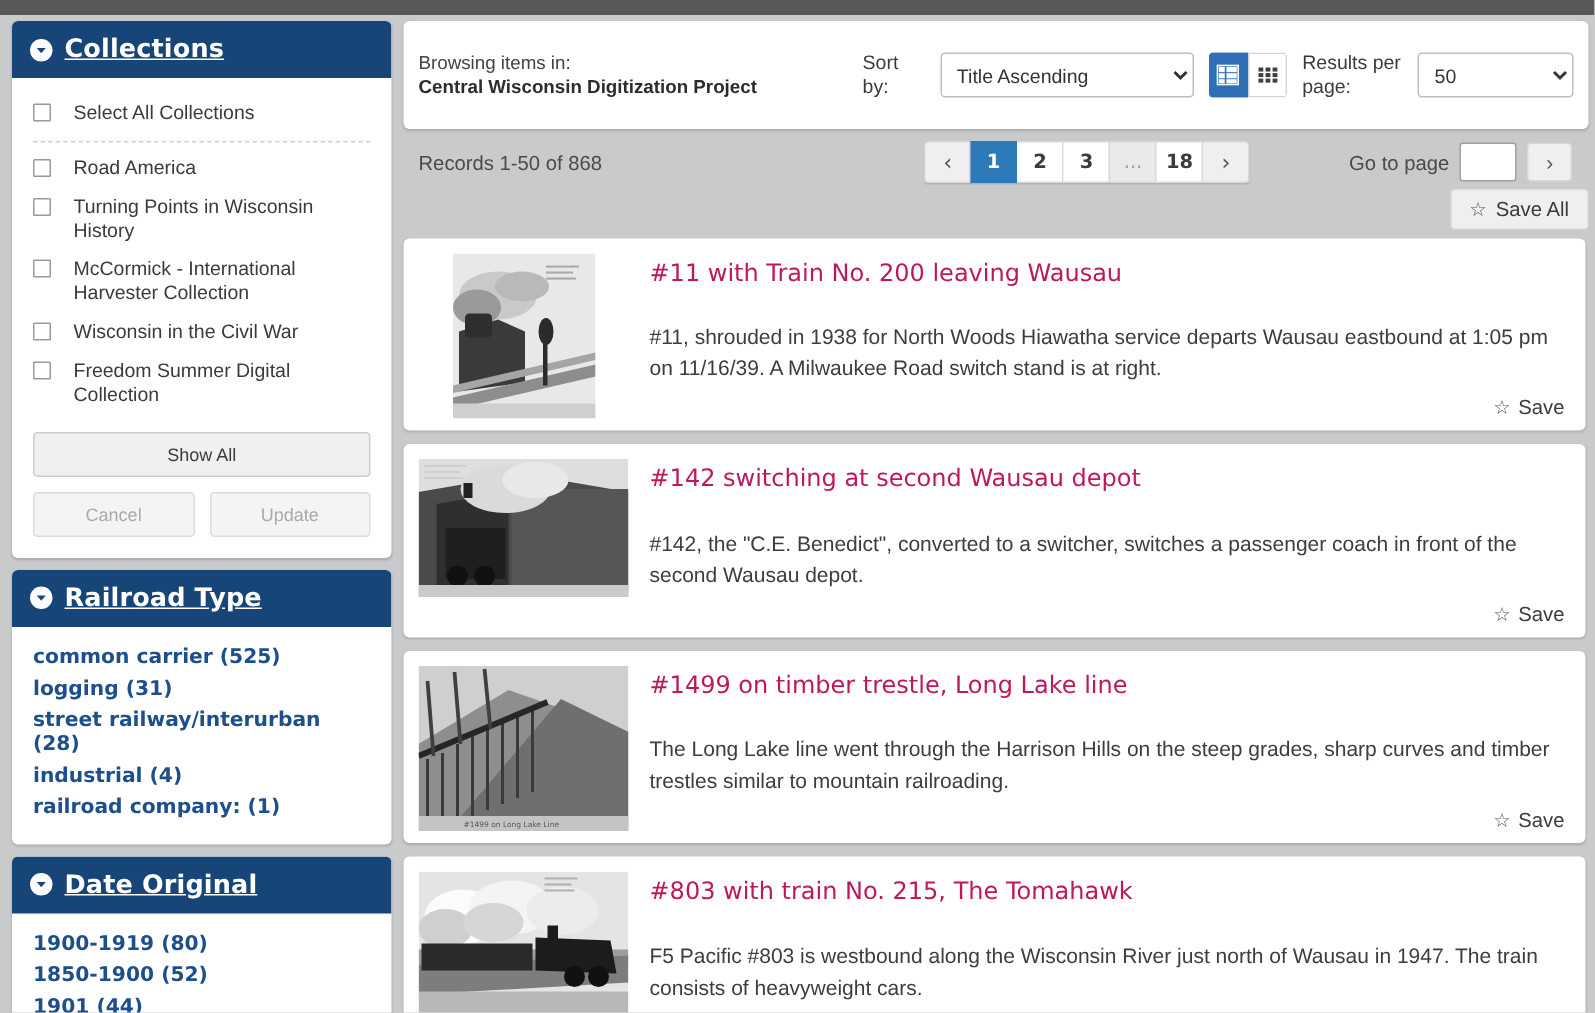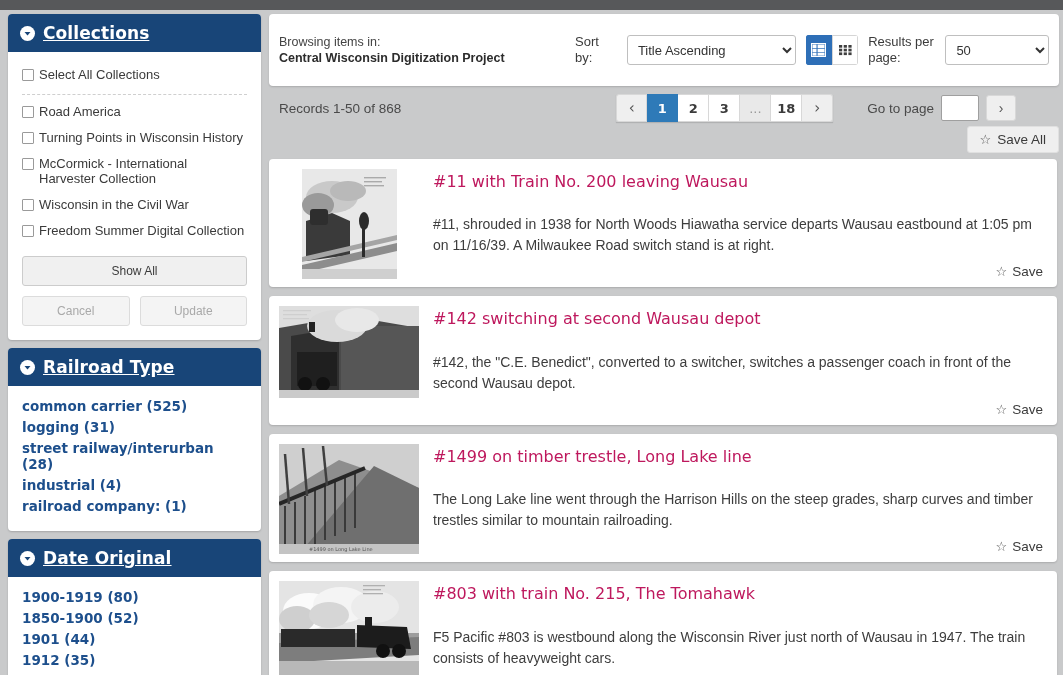--- a/index.html
+++ b/index.html
@@ -54,21 +54,21 @@
     align-items: center;
     justify-content: center;
     flex: 0 0 15px;
   }
   .facet-head .caret svg { display: block; }
   .facet-body { padding: 10px 14px 14px 14px; }
 
   .chk-row {
     display: flex;
     align-items: flex-start;
-    gap: 5px;
+    gap: 15px;
     padding: 5px 0;
     font-size: 13px;
     color: #3a3a3a;
     line-height: 1.22;
     cursor: pointer;
   }
   .chk {
     width: 12px; height: 12px;
     border: 1px solid #9a9a9a;
     background: #fff;
@@ -160,21 +160,21 @@
     background: #fff; border: 1px solid #d8d8d8; border-left: none;
     font-size: 13px; font-weight: bold; color: #3b3b3b; cursor: pointer;
     font-family: "DejaVu Sans", sans-serif;
   }
   .pg:first-child { border-left: 1px solid #d8d8d8; border-radius: 3px 0 0 3px; background: #efefef; }
   .pg:last-child { border-radius: 0 3px 3px 0; }
   .pg.active { background: #2e7ab8; color: #fff; border-color: #2e7ab8; }
   .pg.ellipsis { background: #e9e9e9; color: #9a9a9a; font-weight: normal; cursor: default; }
   .pg.arrow { background: #efefef; color: #555; font-weight: normal; font-size: 15px; }
 
-  .gotopage { display: flex; align-items: center; gap: 7px; margin-left: 24px; }
+  .gotopage { display: flex; align-items: center; gap: 7px; margin-left: 56px; }
   .gotopage span { font-size: 13.5px; color: #4a4a4a; }
   .gotoinput {
     width: 38px; height: 26px;
     border: 1px solid #9f9f9f; background: #fff; border-radius: 2px;
     font-family: "Liberation Sans", sans-serif; font-size: 13px;
     padding: 0 4px;
   }
   .gotobtn {
     width: 30px; height: 26px;
     background: #efefef; border: 1px solid #d8d8d8; border-radius: 3px;

